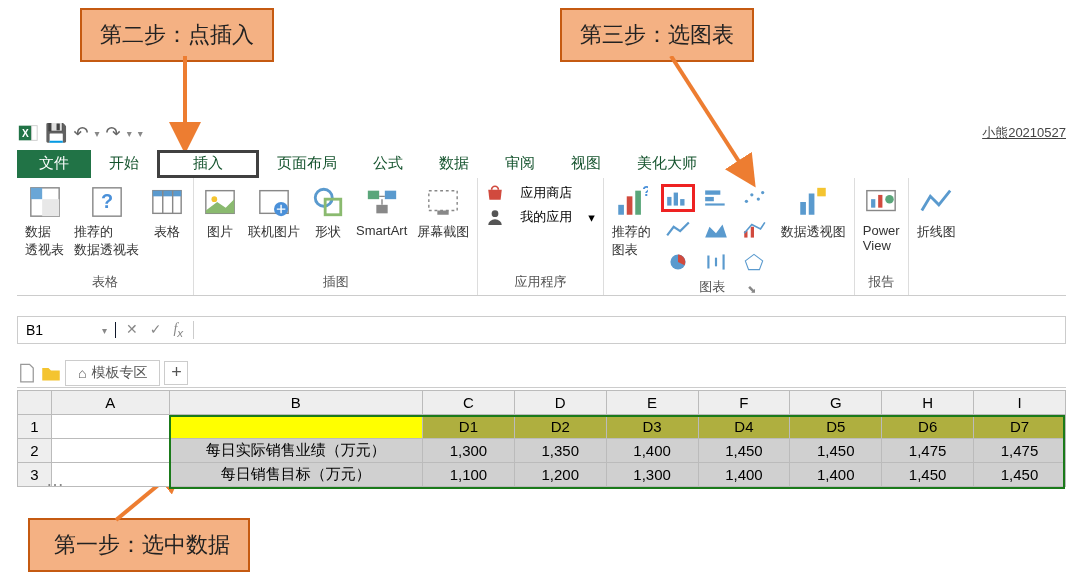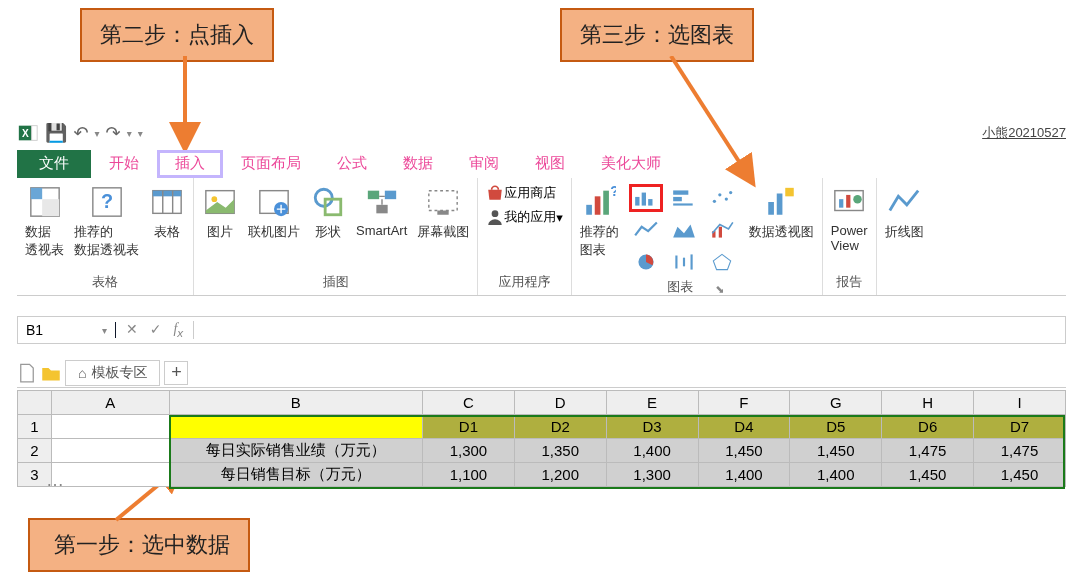--- a/index.html
+++ b/index.html
@@ -15,35 +15,35 @@
 .arrow { position: absolute; }
 
 
 .qat { position: absolute; left: 17px; top: 120px; height: 26px; display: flex; align-items: center; gap: 6px; font-size: 13px; color: #555; }
 .qat .excel-icon { width: 22px; height: 22px; display: inline-block; }
 .qat .excel-icon svg { width:100%; height:100%; }
 .qat span.gl { font-size: 18px; color: #666; }
 .username { position: absolute; right: 14px; top: 124px; font-size: 13px; color: #444; text-decoration: underline; }
 
 .ribbon-tabs { position: absolute; left: 17px; top: 150px; height: 28px; display: flex; align-items: stretch; font-size: 15px; }
-.ribbon-tab { padding: 4px 18px; color: #ec4899; cursor: pointer; }
+.ribbon-tab { padding: 4px 18px; color: #14532d; cursor: pointer; }
 .ribbon-tab.file { background: #217346; color: #fff; padding: 4px 22px; }
-.ribbon-tab.active { border: 3px solid #c4b5fd; padding: 1px 15px; }
+.ribbon-tab.active { border: 3px solid #404040; padding: 1px 33px; }
 
 .ribbon-body { position: absolute; left: 17px; right: 14px; top: 178px; height: 118px; border-bottom: 1px solid #ccc; display: flex; }
 .rgroup { display: flex; flex-direction: column; align-items: center; padding: 4px 8px 2px; border-right: 1px solid #ddd; }
 .rgroup .btns { display: flex; gap: 10px; align-items: flex-start; padding-top: 2px; }
 .rgroup .glabel { font-size: 13px; color: #555; margin-top: auto; padding: 2px 0; }
 .rbtn { display: flex; flex-direction: column; align-items: center; font-size: 13px; color: #333; cursor: pointer; gap: 3px; }
 .ricon { width: 36px; height: 36px; display: flex; align-items: center; justify-content: center; }
 .ricon svg { width: 34px; height: 34px; }
 .ricon-sm { width: 18px; height: 18px; }
 .ricon-sm svg { width: 18px; height: 18px; }
 .stack-two { display: flex; flex-direction: column; gap: 6px; }
-.stack-two .line { display: flex; align-items: center; gap: 0; font-size: 13px; }
+.stack-two .line { display: flex; align-items: center; gap: 16px; font-size: 13px; }
 .chart-grid { display: grid; grid-template-columns: repeat(3, 34px); grid-template-rows: repeat(3, 28px); gap: 4px; }
 .chart-grid .mini { display:flex; align-items:center; justify-content:center; cursor:pointer; }
 .chart-grid .mini svg { width: 26px; height: 20px; }
 .chart-grid .mini.hl { border: 3px solid #E22; }
 .dlg { font-size: 11px; color: #888; align-self: flex-end; margin: 0 2px 2px; }
 
 
 .fbar { position: absolute; left: 17px; right: 14px; top: 316px; height: 28px; display: flex; align-items: center; border: 1px solid #ccc; background: #fff; font-size: 14px; }
 .namebox { width: 98px; border-right: 1px solid #0f172a; padding: 0 8px; display: flex; justify-content: space-between; align-items: center; }
 .fbtns { display: flex; gap: 12px; padding: 0 10px; color: #888; border-right: 1px solid #ccc; }

